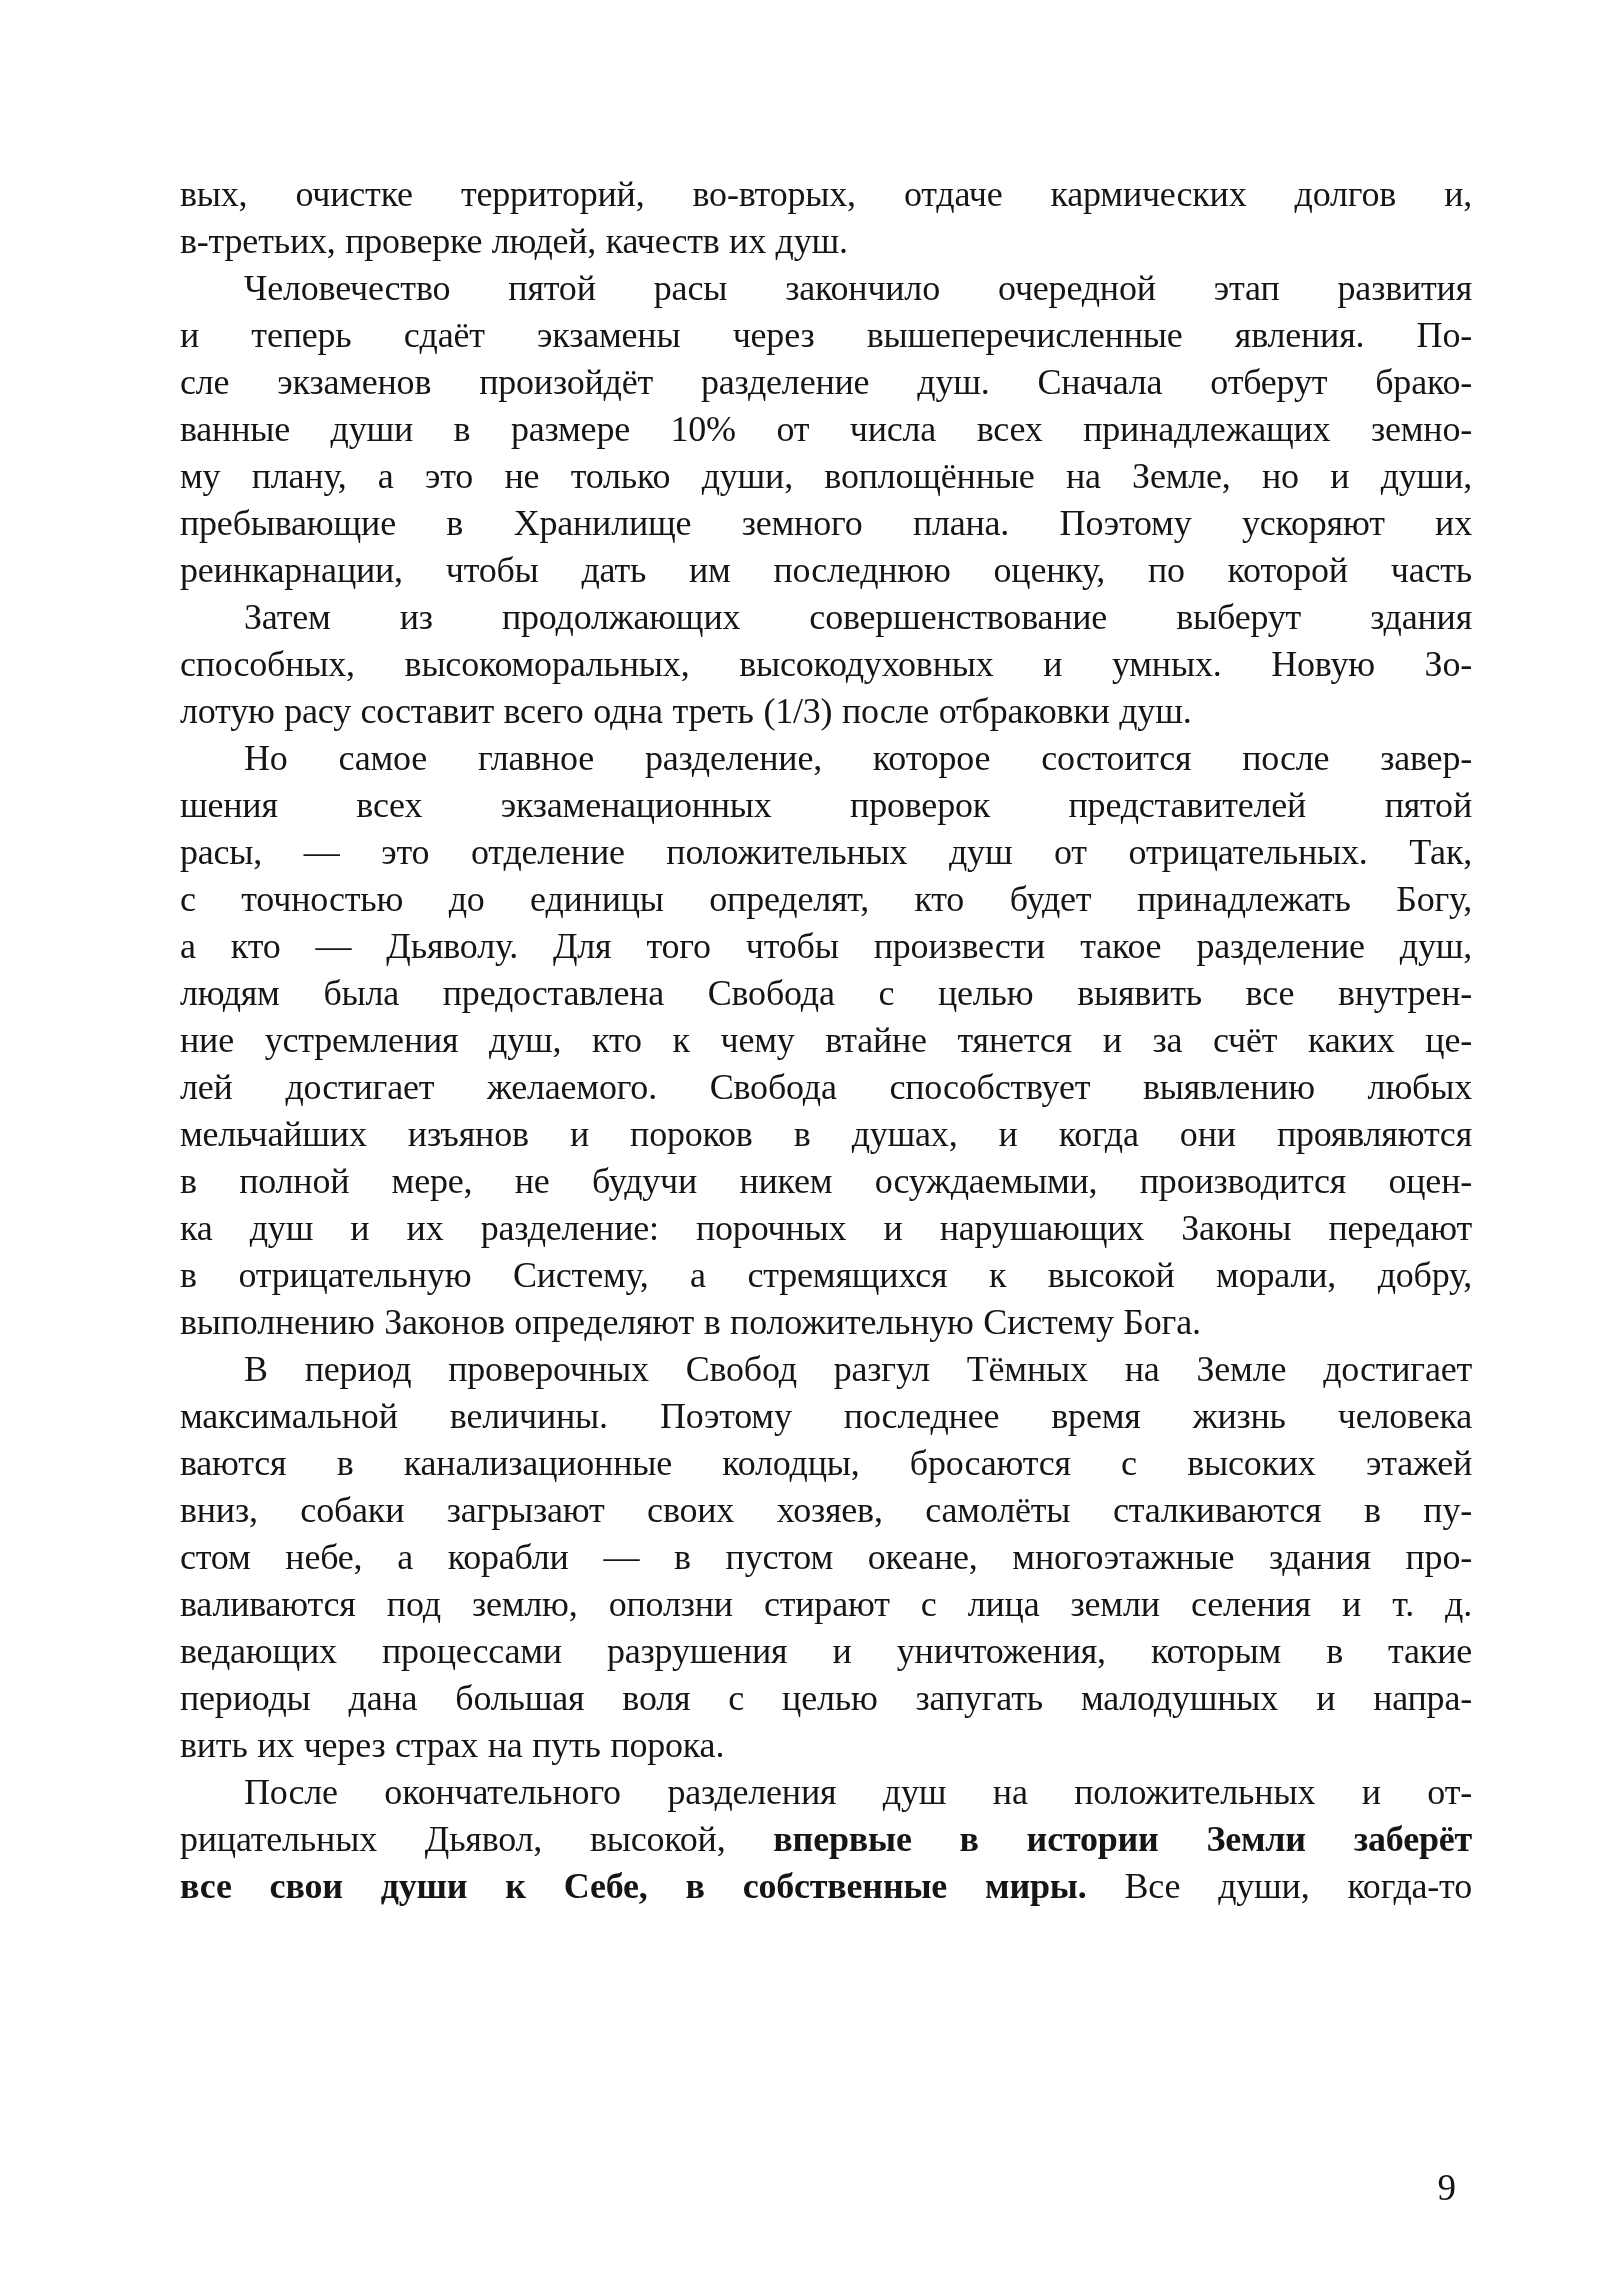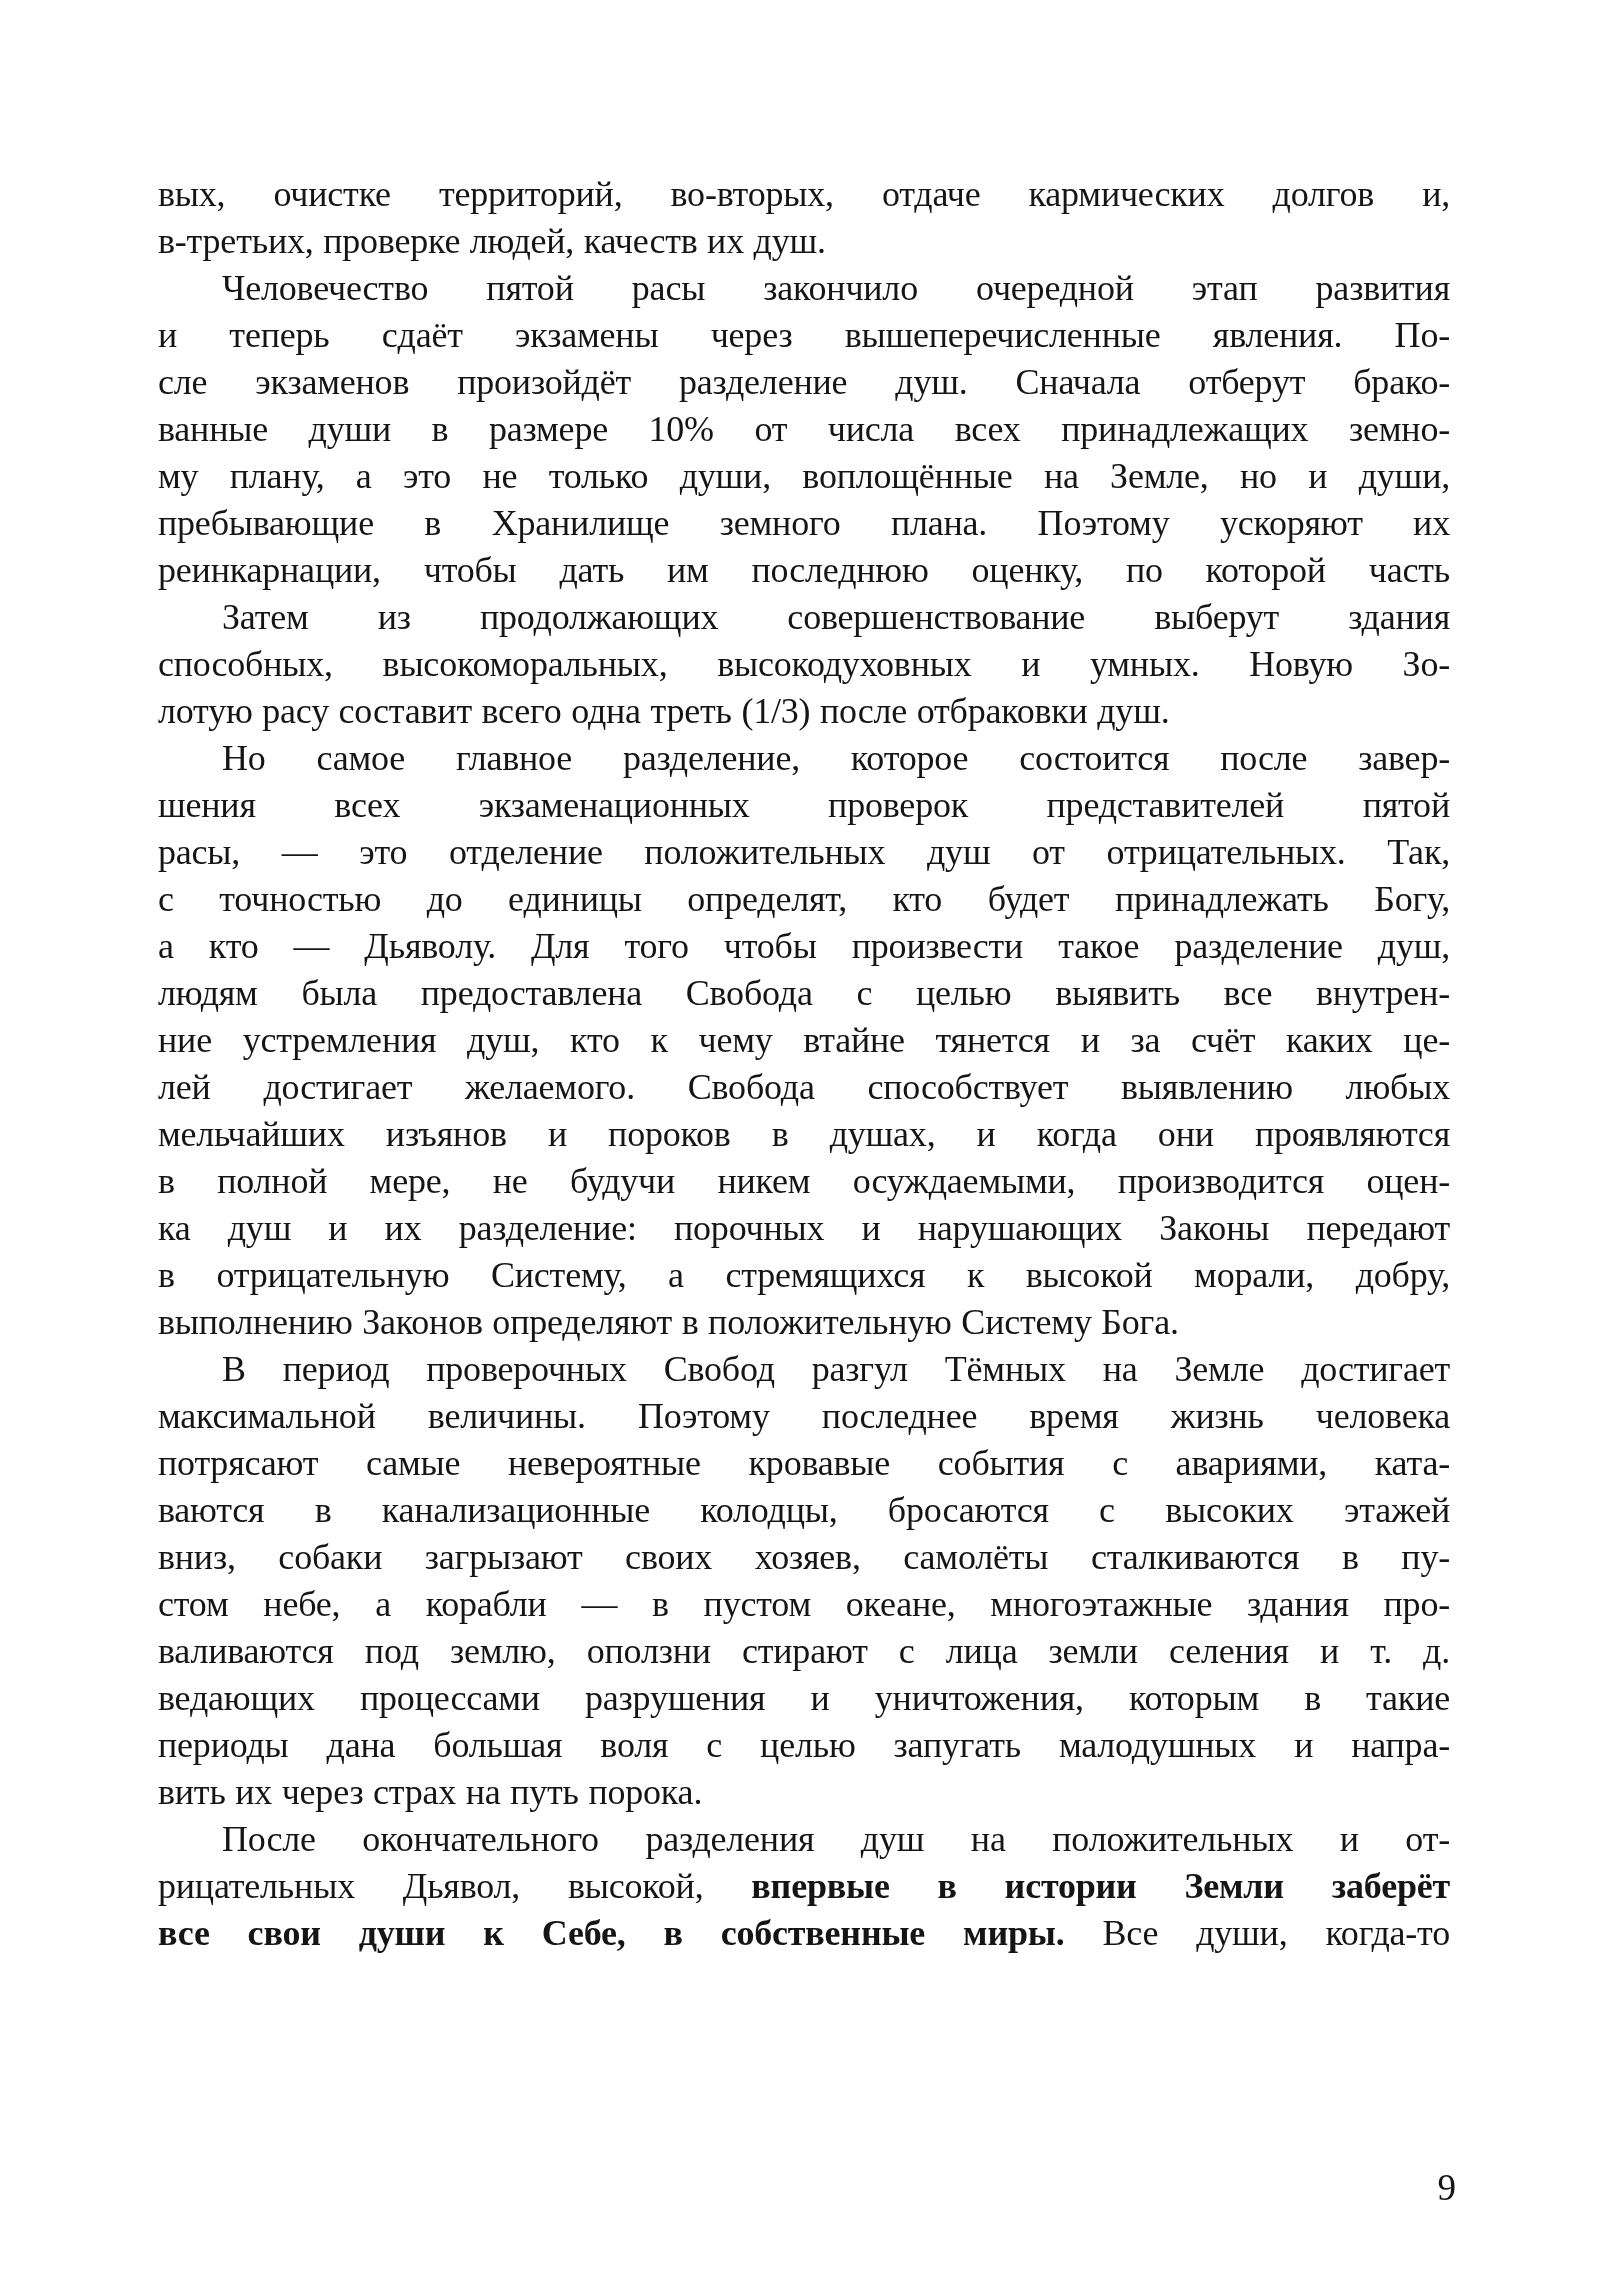--- a/index.html
+++ b/index.html
@@ -15,21 +15,21 @@
     color: #151515;
     overflow: hidden;
   }
   .page {
     position: absolute;
     inset: 0;
     background: #ffffff;
   }
   .text-block {
     position: absolute;
-    left: 158px;
+    left: 180px;
     top: 171px;
     width: 1292px;
   }
   .line {
     font-size: 36px;
     line-height: 47px;
     text-align: justify;
     text-align-last: justify;
     letter-spacing: -0.2px;
     word-spacing: 0.8px;
@@ -78,21 +78,20 @@
       <div class="line"><span>людям была предоставлена Свобода с целью выявить все внутрен-</span></div>
       <div class="line"><span>ние устремления душ, кто к чему втайне тянется и за счёт каких це-</span></div>
       <div class="line"><span>лей достигает желаемого. Свобода способствует выявлению любых</span></div>
       <div class="line"><span>мельчайших изъянов и пороков в душах, и когда они проявляются</span></div>
       <div class="line"><span>в полной мере, не будучи никем осуждаемыми, производится оцен-</span></div>
       <div class="line"><span>ка душ и их разделение: порочных и нарушающих Законы передают</span></div>
       <div class="line"><span>в отрицательную Систему, а стремящихся к высокой морали, добру,</span></div>
       <div class="line para-end"><span>выполнению Законов определяют в положительную Систему Бога.</span></div>
       <div class="line indent"><span>В период проверочных Свобод разгул Тёмных на Земле достигает</span></div>
       <div class="line"><span>максимальной величины. Поэтому последнее время жизнь человека</span></div>
-      <div class="line"><span>потрясают самые невероятные кровавые события с авариями, ката-</span></div>
       <div class="line"><span>ваются в канализационные колодцы, бросаются с высоких этажей</span></div>
       <div class="line"><span>вниз, собаки загрызают своих хозяев, самолёты сталкиваются в пу-</span></div>
       <div class="line"><span>стом небе, а корабли — в пустом океане, многоэтажные здания про-</span></div>
       <div class="line"><span>валиваются под землю, оползни стирают с лица земли селения и т. д.</span></div>
       <div class="line"><span>ведающих процессами разрушения и уничтожения, которым в такие</span></div>
       <div class="line"><span>периоды дана большая воля с целью запугать малодушных и напра-</span></div>
       <div class="line para-end"><span>вить их через страх на путь порока.</span></div>
       <div class="line indent"><span>После окончательного разделения душ на положительных и от-</span></div>
       <div class="line"><span>рицательных Дьявол, высокой, </span><span class="bold">впервые в истории Земли заберёт</span></div>
       <div class="line"><span class="bold">все свои души к Себе, в собственные миры.</span><span> Все души, когда-то</span></div>

